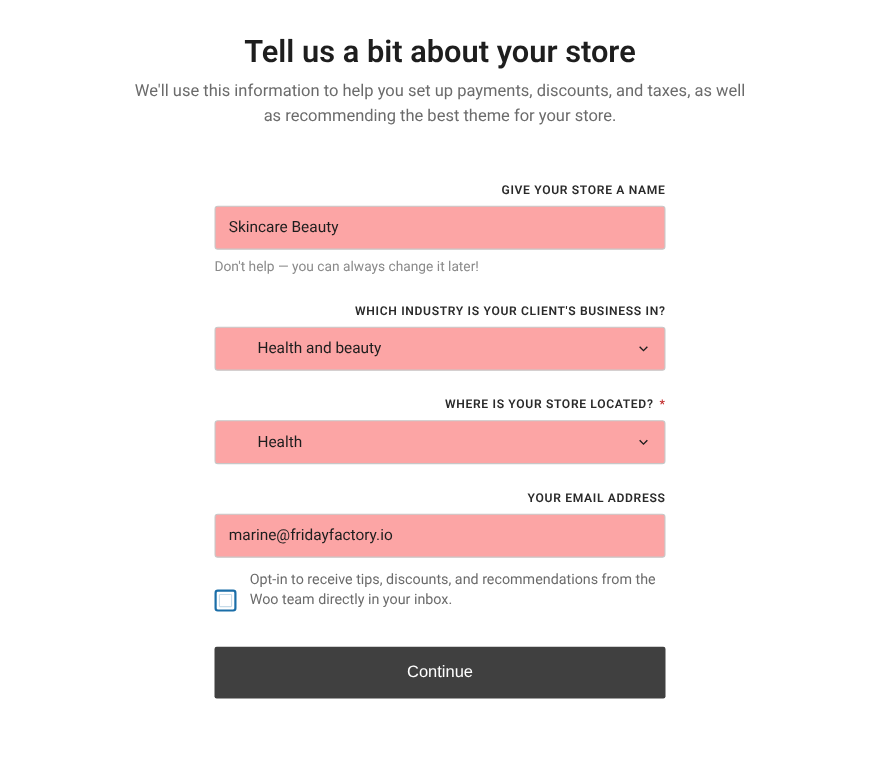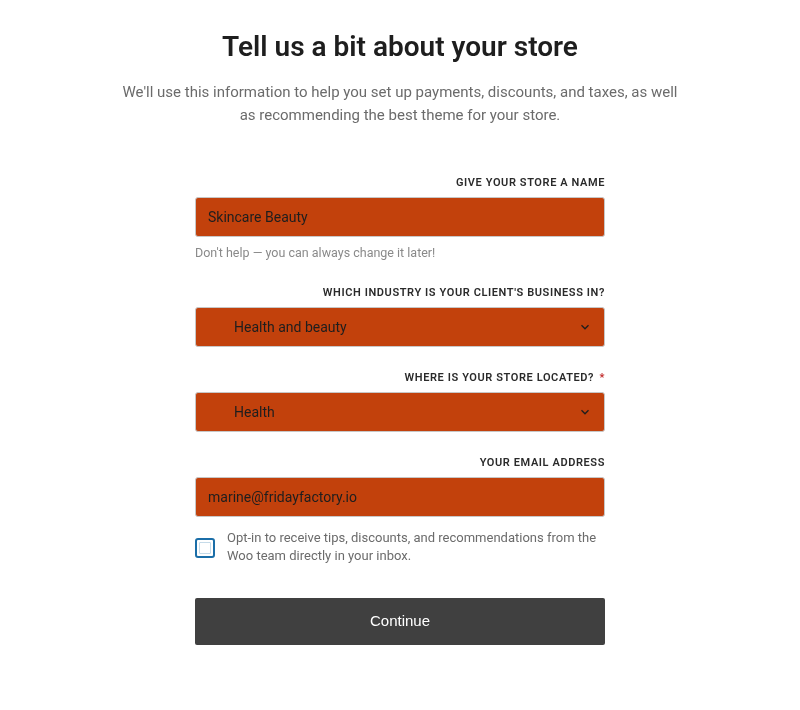--- a/index.html
+++ b/index.html
@@ -11,21 +11,21 @@
       overflow: hidden;
     }
     .container {
       padding: 30px 100px 0;
     }
     .title {
       font-size: 28px;
       font-weight: 600;
       color: #1e1e1e;
       text-align: center;
-      margin-bottom: 18px;
+      margin-bottom: 8px;
     }
     .subtitle {
       font-size: 15px;
       color: #6b6b6b;
       text-align: center;
       line-height: 1.55;
       margin: 0 auto 48px;
       max-width: 560px;
     }
     .form {
@@ -43,21 +43,21 @@
       text-align: right;
     }
     .field-label .req { color: #c02626; margin-left: 2px;}
     .text-input, .select {
       width: 100%;
       border: 1px solid #c7c7c7;
       border-radius: 3px;
       padding: 11px 12px;
       font-size: 14px;
       color: #1e1e1e;
-      background: #c2410c;
+      background: #fca5a5;
       font-family: inherit;
       outline: none;
     }
     .select {
       position: relative;
       display: flex;
       align-items: center;
       justify-content: space-between;
       cursor: pointer;
       padding-left: 38px;
@@ -69,21 +69,21 @@
     }
     .helper {
       font-size: 12.5px;
       color: #8a8a8a;
       margin-top: 8px;
     }
     .group { margin-bottom: 26px; }
     .group.tight { margin-bottom: 24px; }
     .checkbox-row {
       display: flex;
-      align-items: center;
+      align-items: flex-end;
       gap: 12px;
       margin-top: 12px;
       margin-bottom: 32px;
     }
     .checkbox {
       flex: 0 0 20px;
       width: 20px;
       height: 20px;
       border: 2px solid #1b6ea8;
       border-radius: 3px;

